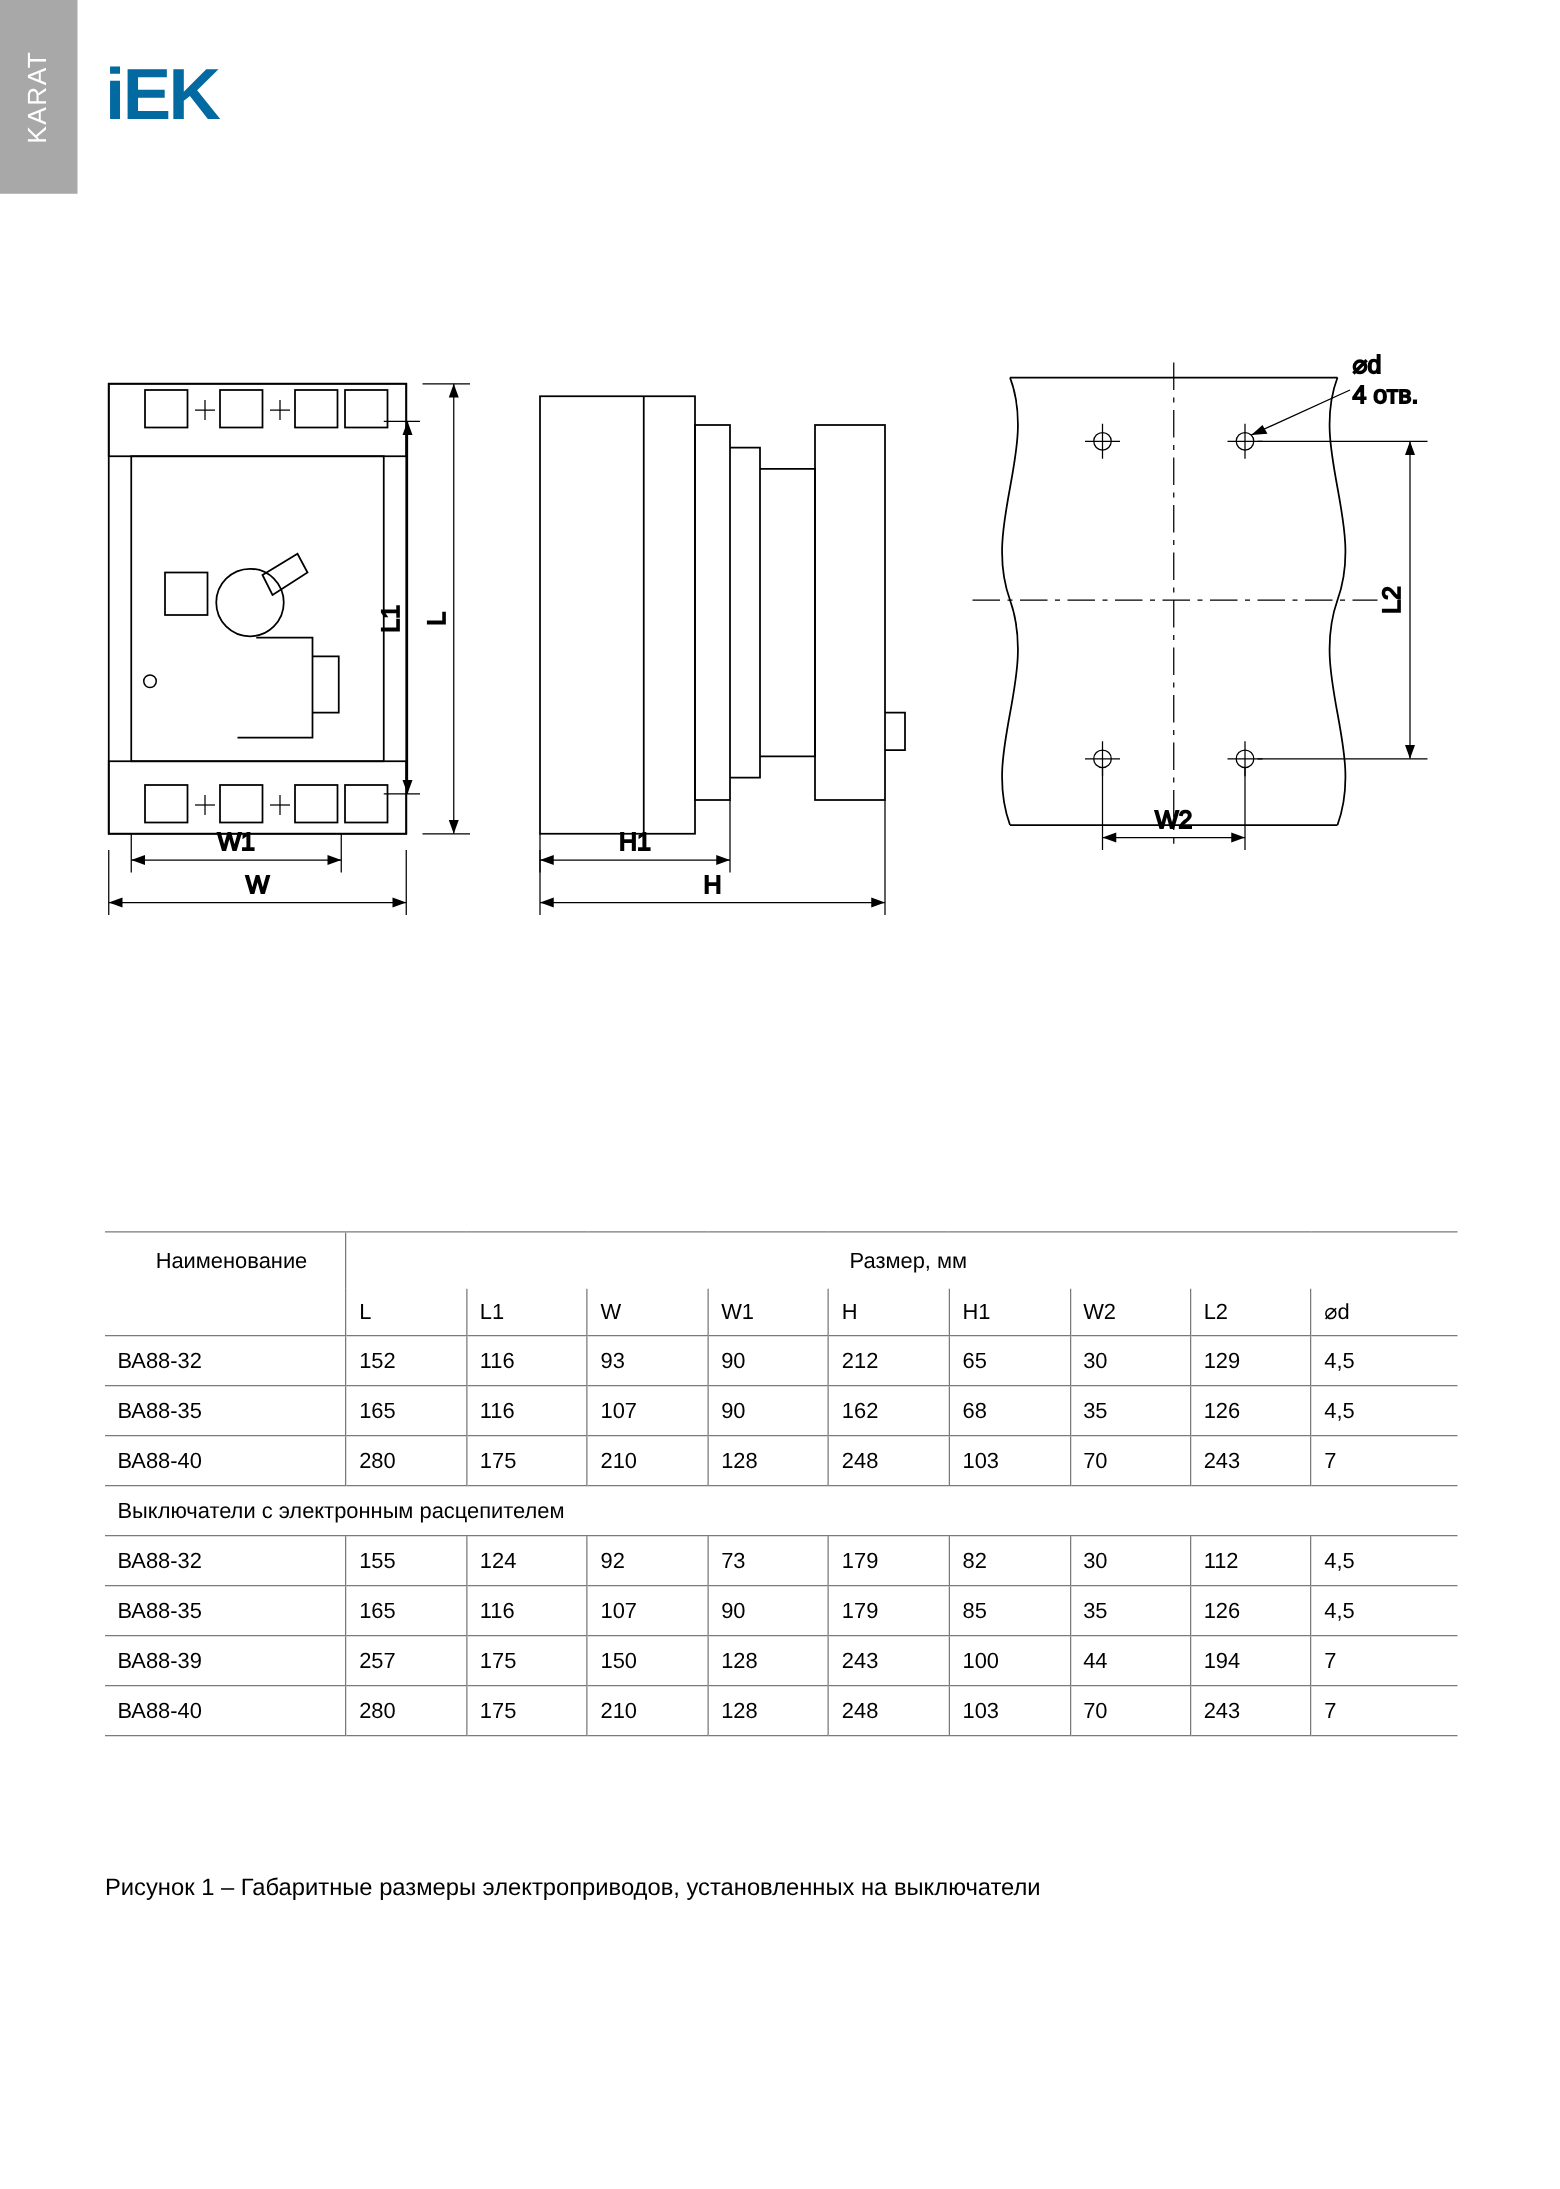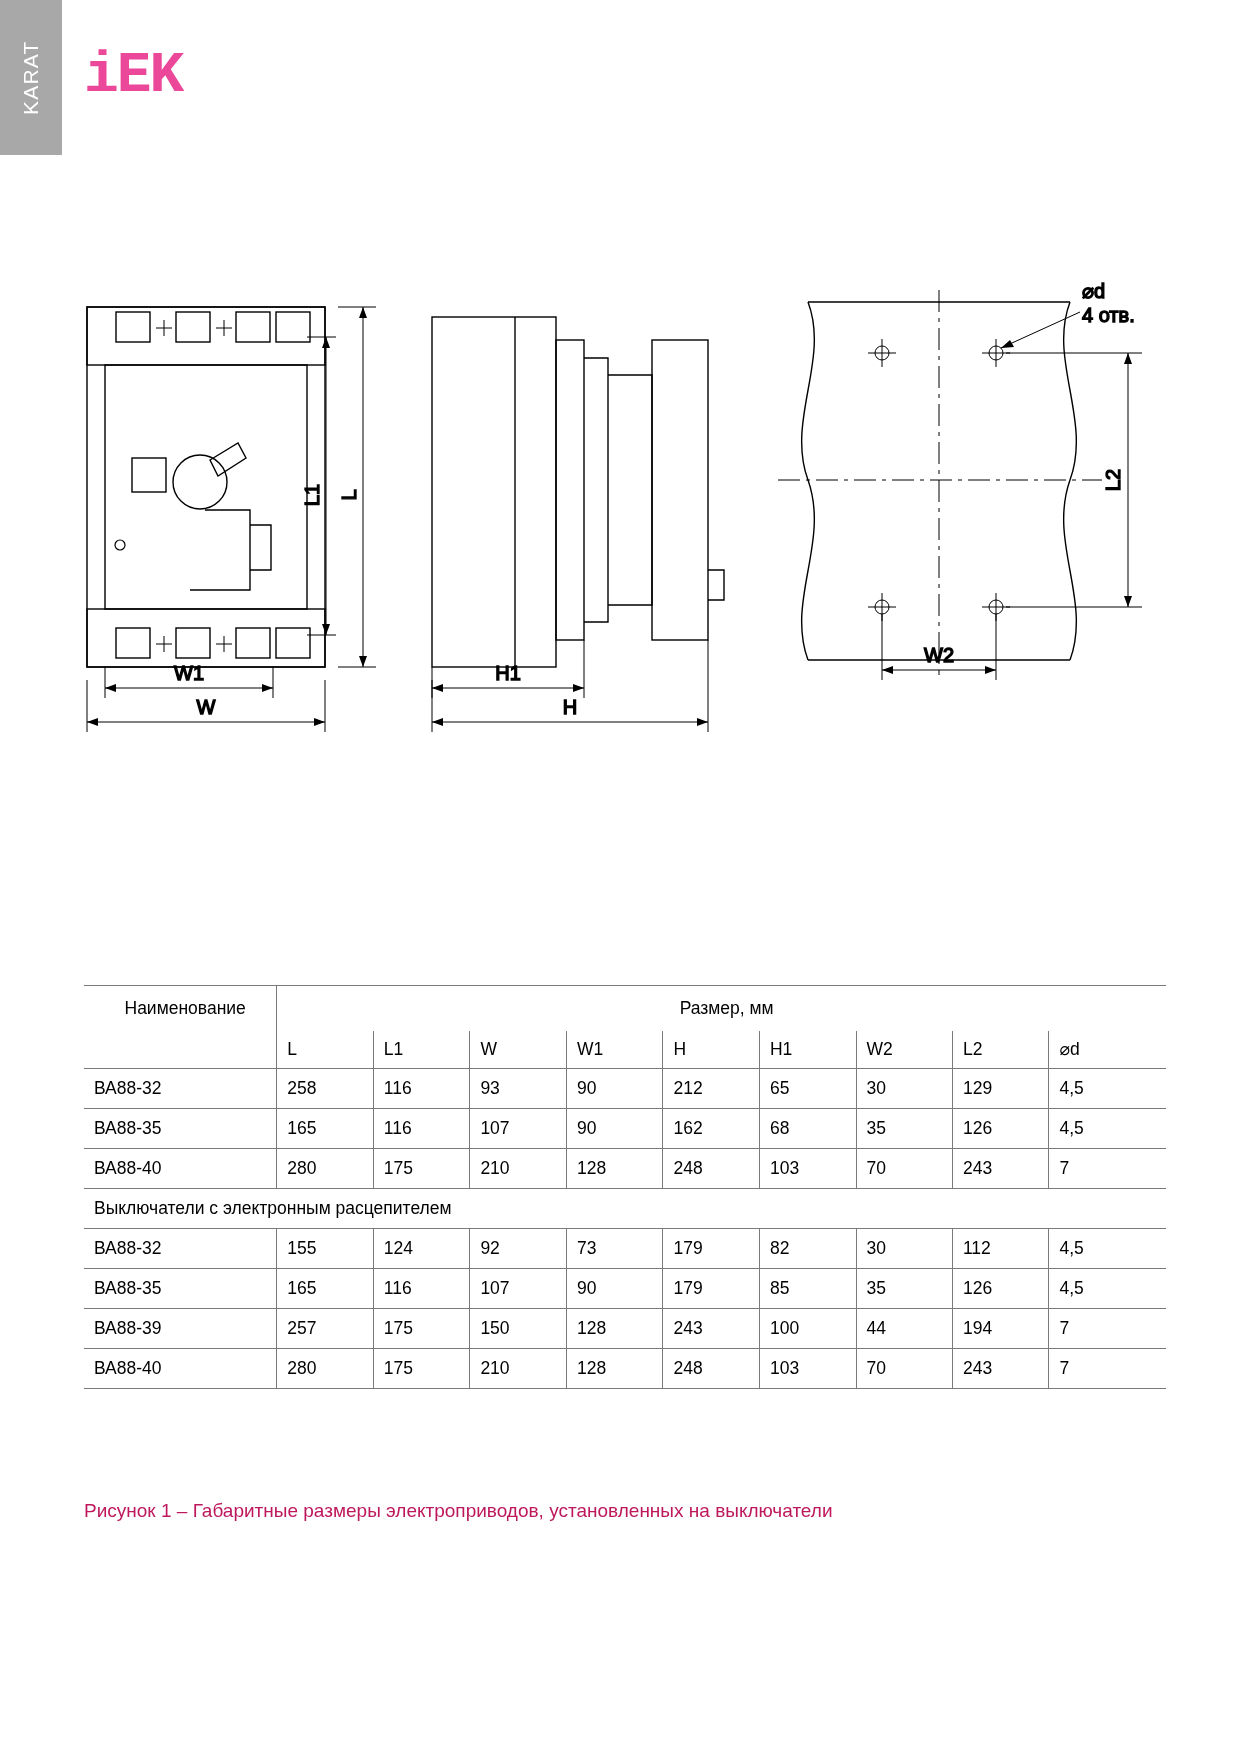--- a/index.html
+++ b/index.html
@@ -44,22 +44,22 @@
     transform: rotate(180deg);
     font-family: "Liberation Sans", sans-serif;
   }
   .logo {
     position: absolute;
     left: 84px;
     top: 47px;
     font-size: 58px;
     font-weight: bold;
     letter-spacing: -2px;
-    font-family: Liberation Mono, monospace;
-    color: #ec4899;
+    font-family: Liberation Sans, sans-serif;
+    color: #0369a1;
     line-height: 1;
   }
 
   
   .drawing {
     position: absolute;
     left: 60px;
     top: 280px;
     width: 1130px;
     height: 500px;
@@ -107,21 +107,21 @@
   .section-row td {
     padding-top: 10px;
     padding-bottom: 10px;
   }
 
   .caption {
     position: absolute;
     left: 84px;
     top: 1500px;
     font-size: 19px;
-    color: #be185d;
+    color: #000000;
   }
 
   .dim-label {
     font-family: "Liberation Sans", sans-serif;
     font-size: 20px;
     fill: #000;
   }
 </style>
 </head>
 <body>
@@ -310,21 +310,21 @@
           <td class="v vline">H</td>
           <td class="v vline">H1</td>
           <td class="v vline">W2</td>
           <td class="v vline">L2</td>
           <td class="v-last vline">⌀d</td>
         </tr>
 
 
         <tr>
           <td class="name-col">ВА88-32</td>
-          <td class="v vline">258</td>
+          <td class="v vline">152</td>
           <td class="v vline">116</td>
           <td class="v vline">93</td>
           <td class="v vline">90</td>
           <td class="v vline">212</td>
           <td class="v vline">65</td>
           <td class="v vline">30</td>
           <td class="v vline">129</td>
           <td class="v-last vline">4,5</td>
         </tr>
         <tr>

